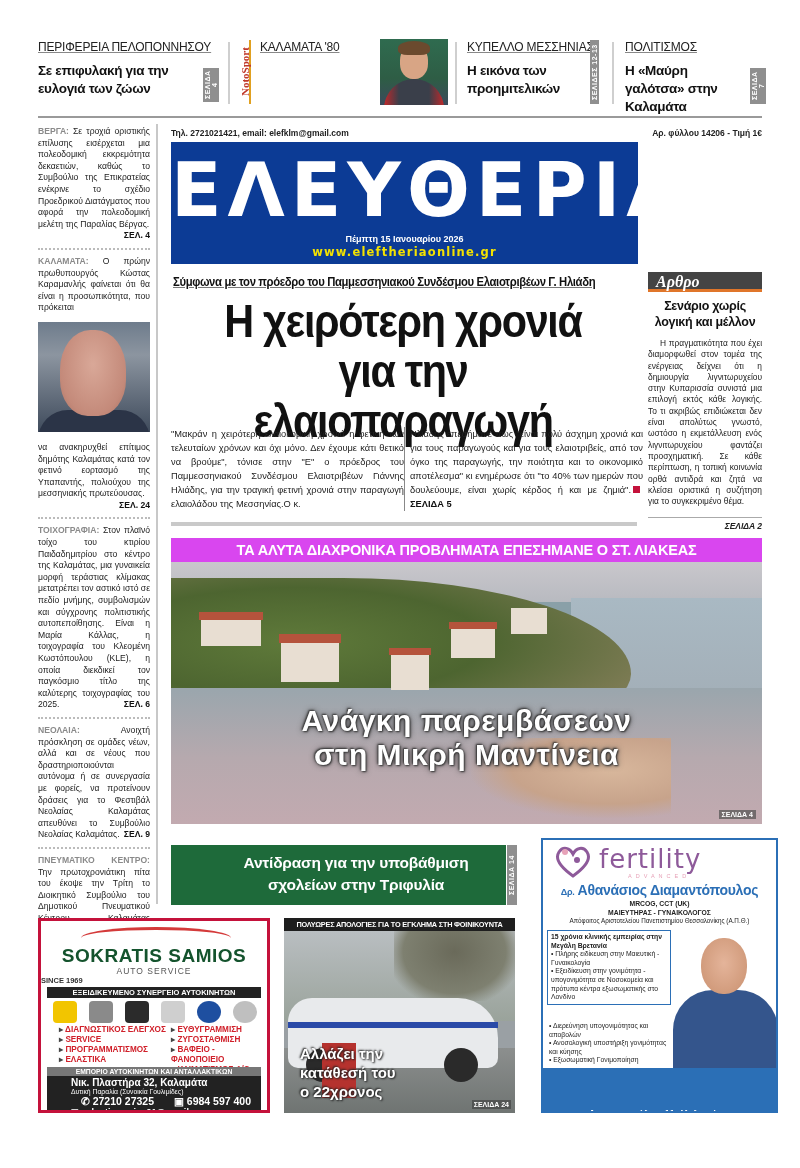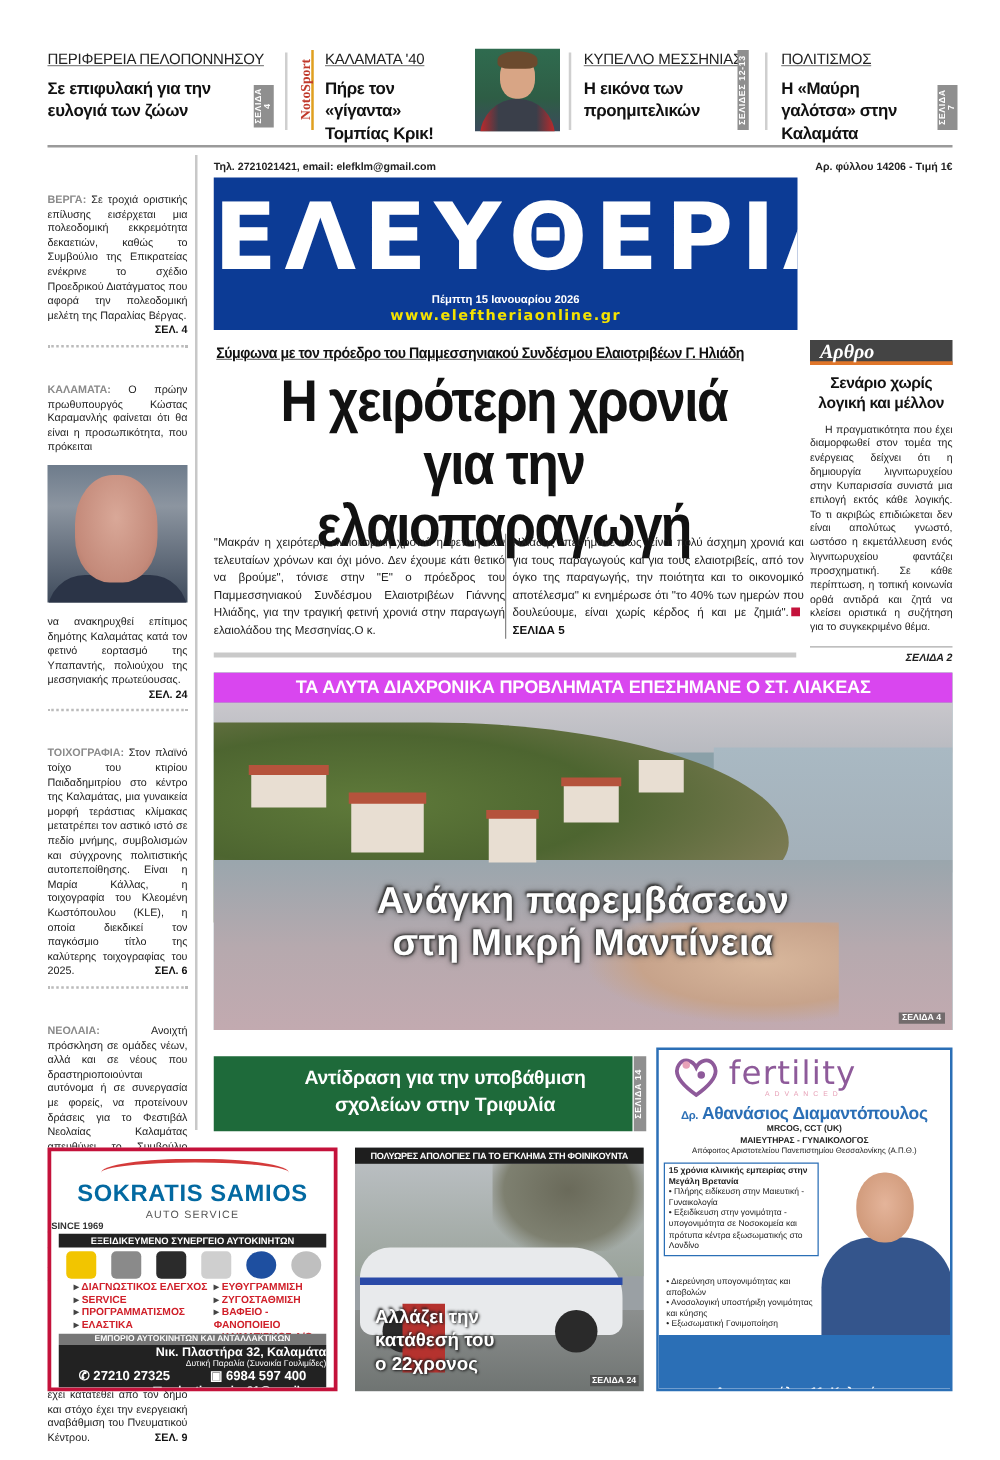--- a/index.html
+++ b/index.html
@@ -17,21 +17,21 @@
   .notosport { position: absolute; left: 239px; top: 40px; width: 12px; height: 64px; writing-mode: vertical-rl; transform: rotate(180deg); font-family: "Liberation Serif", serif; font-weight: bold; font-size: 11px; color: #c0392b; text-align: center; border-left: 2px solid #e0a020; }
 
   .player { position: absolute; left: 380px; top: 39px; width: 68px; height: 66px; background: linear-gradient(180deg,#2f6b4f 0%,#2e5d45 60%,#3b4a5c 100%); overflow: hidden; }
   .player .face { position: absolute; left: 20px; top: 6px; width: 28px; height: 34px; border-radius: 45%; background: #d8a585; }
   .player .hair { position: absolute; left: 18px; top: 2px; width: 32px; height: 14px; border-radius: 50% 50% 30% 30%; background: #6b4a2e; }
   .player .shirt { position: absolute; left: 4px; top: 40px; width: 60px; height: 30px; border-radius: 30px 30px 0 0; background: linear-gradient(90deg,#c0282a 0%,#3a3f4a 25%,#3a3f4a 75%,#c0282a 100%); }
 
   
   .sidebar { position: absolute; left: 38px; top: 126px; width: 112px; font-size: 8.6px; line-height: 11.6px; color: #222; }
   .side-sep { position: absolute; left: 156px; top: 124px; width: 2px; height: 780px; background: #c8c8c8; }
-  .brief { text-align: justify; margin-top: 28px; }
+  .brief { text-align: justify; }
   .brief .kw { color: #8a8a8a; font-weight: bold; }
   .brief .ref { font-weight: bold; float: right; color: #111; }
   .brief-div { height: 0; border-top: 2px dotted #bbb; margin: 6px 0 6px 0; }
   .portrait { width: 112px; height: 110px; margin: 8px 0 10px 0; background: linear-gradient(180deg,#6e7c8c 0%,#8c95a0 30%,#3f4b5c 100%); position: relative; overflow: hidden; }
   .portrait .head { position: absolute; left: 22px; top: 8px; width: 66px; height: 86px; border-radius: 46% 46% 42% 42%; background: radial-gradient(ellipse at 50% 40%,#d9a898 0%,#c48a7a 70%,#a77060 100%); }
   .portrait .suit { position: absolute; left: 0; top: 88px; width: 112px; height: 30px; background: #2b3447; border-radius: 40px 40px 0 0; }
 
   
   .mh-info { position: absolute; top: 128px; font-size: 8.5px; font-weight: bold; color: #222; }
   .masthead { position: absolute; left: 171px; top: 142px; width: 467px; height: 122px; background: #0c3b95; overflow: hidden; }
@@ -68,51 +68,51 @@
   .photo-story .overlay { position: absolute; left: 0; top: 166px; width: 591px; text-align: center; color: #ffffff; font-weight: bold; font-size: 30px; line-height: 34px; letter-spacing: 0.5px; text-shadow: 1px 1px 2px #333, -1px -1px 2px #333, 0 0 6px #444; z-index: 3; }
   .photo-story .pref { position: absolute; right: 6px; bottom: 5px; background: rgba(80,80,80,0.7); color: #fff; font-size: 7px; font-weight: bold; padding: 1px 3px; z-index: 3; }
 
   
   .green-box { position: absolute; left: 171px; top: 845px; width: 335px; height: 60px; background: #1e6a3a; color: #fff; font-weight: bold; font-size: 15.5px; line-height: 22px; text-align: center; padding-top: 7px; letter-spacing: -0.2px; padding-left: 35px; }
   .green-tab { position: absolute; left: 507px; top: 845px; width: 10px; height: 60px; }
 
   
   .ad-auto { position: absolute; left: 38px; top: 918px; width: 232px; height: 195px; border: 3px solid #c4123b; background: #fff; overflow: hidden; }
   .ad-auto .swoosh { position: absolute; left: 40px; top: 6px; width: 150px; height: 22px; border-top: 3px solid #d43a3a; border-radius: 60% 60% 0 0; }
-  .ad-auto .brand { position: absolute; left: 0; top: 24px; width: 226px; text-align: center; font-size: 19px; font-weight: bold; color: #0369a1; letter-spacing: 0.5px; }
+  .ad-auto .brand { position: absolute; left: 0; top: 24px; width: 226px; text-align: center; font-size: 19px; font-weight: bold; color: #14532d; letter-spacing: 0.5px; }
   .ad-auto .sub { position: absolute; left: 0; top: 45px; width: 226px; text-align: center; font-size: 8.5px; color: #555; letter-spacing: 1px; }
   .ad-auto .since { position: absolute; left: 0; top: 55px; width: 226px; text-align: left; font-size: 7.5px; font-weight: bold; color: #333; }
   .ad-auto .spec { position: absolute; left: 6px; top: 66px; width: 214px; height: 11px; background: #222; color: #fff; font-size: 7.5px; font-weight: bold; text-align: center; line-height: 11px; }
   .ad-auto .logos { position: absolute; left: 12px; top: 80px; width: 204px; height: 22px; display: flex; justify-content: space-between; }
   .ad-auto .logos span { width: 24px; height: 22px; border-radius: 4px; display: block; }
   .ad-auto .svc { position: absolute; top: 104px; font-size: 8.2px; font-weight: bold; color: #d0202a; line-height: 10px; margin-left: 12px; }
   .ad-auto .svc div::before { content: "▸ "; color: #444; }
   .ad-auto .trade { position: absolute; left: 6px; top: 146px; width: 214px; height: 9px; background: #777; color: #fff; font-size: 6.8px; font-weight: bold; text-align: center; line-height: 9px; }
-  .ad-auto .contact { position: absolute; left: 6px; top: 155px; width: 214px; height: 34px; background: #222; color: #fff; text-align: right; }
+  .ad-auto .contact { position: absolute; left: 6px; top: 155px; width: 214px; height: 34px; background: #222; color: #fff; text-align: left; padding-left: 24px; }
   .ad-auto .addr { font-size: 10px; font-weight: bold; line-height: 11px; padding-top: 1px; }
   .ad-auto .addr2 { font-size: 6.8px; line-height: 8px; }
   .ad-auto .phones { font-size: 10.5px; font-weight: bold; line-height: 11px; display: flex; justify-content: space-around; }
   .ad-auto .mail { font-size: 9px; font-weight: bold; line-height: 10px; }
 
   
   .police { position: absolute; left: 284px; top: 918px; width: 231px; height: 195px; overflow: hidden; background: #9aa0a4; }
   .police .band { position: absolute; left: 0; top: 0; width: 231px; height: 13px; background: #1e1e1e; color: #fff; font-size: 7.3px; font-weight: bold; text-align: center; line-height: 13px; letter-spacing: -0.2px; z-index: 3; }
   .police .bg { position: absolute; left: 0; top: 13px; width: 231px; height: 90px; background: linear-gradient(180deg,#b9bec1 0%,#9aa39b 100%); }
   .police .trees { position: absolute; left: 110px; top: 13px; width: 121px; height: 70px; background: radial-gradient(ellipse at 50% 30%,#6a6a5a 0%,#7e8070 60%,rgba(0,0,0,0) 80%); }
   .police .road { position: absolute; left: 0; top: 130px; width: 231px; height: 65px; background: linear-gradient(180deg,#8c8f8e 0%,#6f7472 100%); }
   .police .car { position: absolute; left: 4px; top: 80px; width: 210px; height: 70px; background: #e8eaec; border-radius: 24px 40px 10px 10px; }
   .police .stripe { position: absolute; left: 4px; top: 104px; width: 210px; height: 6px; background: #2a4aa8; }
   .police .wheel1, .police .wheel2 { position: absolute; top: 130px; width: 34px; height: 34px; border-radius: 50%; background: #2a2a2a; }
   .police .wheel1 { left: 22px; } .police .wheel2 { left: 160px; }
   .police .bin { position: absolute; left: 38px; top: 125px; width: 34px; height: 55px; background: #b5322e; }
   .police .overlay { position: absolute; left: 16px; top: 126px; width: 231px; text-align: left; color: #fff; font-weight: bold; font-size: 15px; line-height: 19px; text-shadow: 1px 1px 2px #222, -1px -1px 2px #222; z-index: 3; }
   .police .pref { position: absolute; right: 4px; bottom: 4px; background: rgba(60,60,60,0.6); color: #fff; font-size: 7px; font-weight: bold; padding: 1px 2px; z-index: 3; }
 
   
-  .ad-fert { position: absolute; left: 525px; top: 838px; width: 237px; height: 275px; border: 2px solid #2b6fb6; background: #fff; overflow: hidden; }
+  .ad-fert { position: absolute; left: 541px; top: 838px; width: 237px; height: 275px; border: 2px solid #2b6fb6; background: #fff; overflow: hidden; }
   .ad-fert .heart { position: absolute; left: 12px; top: 6px; width: 36px; height: 32px; }
   .ad-fert .brandname { position: absolute; left: 56px; top: 4px; font-family: "DejaVu Sans", sans-serif; font-size: 26px; color: #8e5a9a; letter-spacing: 1px; }
   .ad-fert .adv { position: absolute; left: 85px; top: 33px; font-size: 5.5px; color: #e7a2b8; letter-spacing: 4px; }
   .ad-fert .doc { position: absolute; left: 0; top: 42px; width: 233px; text-align: center; color: #2b6fb6; font-size: 14px; font-weight: bold; letter-spacing: -0.3px; }
   .ad-fert .doc small { font-size: 9px; }
   .ad-fert .creds { position: absolute; left: 0; top: 60px; width: 233px; text-align: center; font-size: 6.8px; line-height: 8.5px; color: #222; font-weight: bold; }
   .ad-fert .creds .alumni { font-weight: normal; font-size: 6.3px; }
   .ad-fert .exp { position: absolute; left: 4px; top: 90px; width: 124px; border: 1px solid #2b6fb6; padding: 2px 3px; font-size: 6.8px; line-height: 8.6px; color: #222; }
   .ad-fert .exp .eh { font-weight: bold; }
   .ad-fert .more { position: absolute; left: 6px; top: 182px; width: 124px; font-size: 6.8px; line-height: 8.6px; color: #222; }
@@ -129,22 +129,21 @@
 
 <div class="teaser" style="left:38px;width:160px;">
   <div class="cat">ΠΕΡΙΦΕΡΕΙΑ ΠΕΛΟΠΟΝΝΗΣΟΥ</div>
   <div class="ttl" style="width:150px;">Σε επιφυλακή για την ευλογιά των ζώων</div>
 </div>
 <div class="vtab" style="left:203px;top:68px;height:34px;">ΣΕΛΙΔΑ 4</div>
 <div class="vsep" style="left:228px;"></div>
 
 <div class="notosport">NotoSport</div>
 <div class="teaser" style="left:260px;width:112px;">
-  <div class="cat">ΚΑΛΑΜΑΤΑ '40</div>
-  <div class="ttl">Πήρε τον «γίγαντα» Τομπίας Κρικ!</div>
+  <div class="cat">ΚΑΛΑΜΑΤΑ '80</div>
 </div>
 <div class="player">
   <div class="shirt"></div>
   <div class="face"></div>
   <div class="hair"></div>
 </div>
 <div class="vsep" style="left:455px;"></div>
 
 <div class="teaser" style="left:467px;width:118px;">
   <div class="cat">ΚΥΠΕΛΛΟ ΜΕΣΣΗΝΙΑΣ</div>

